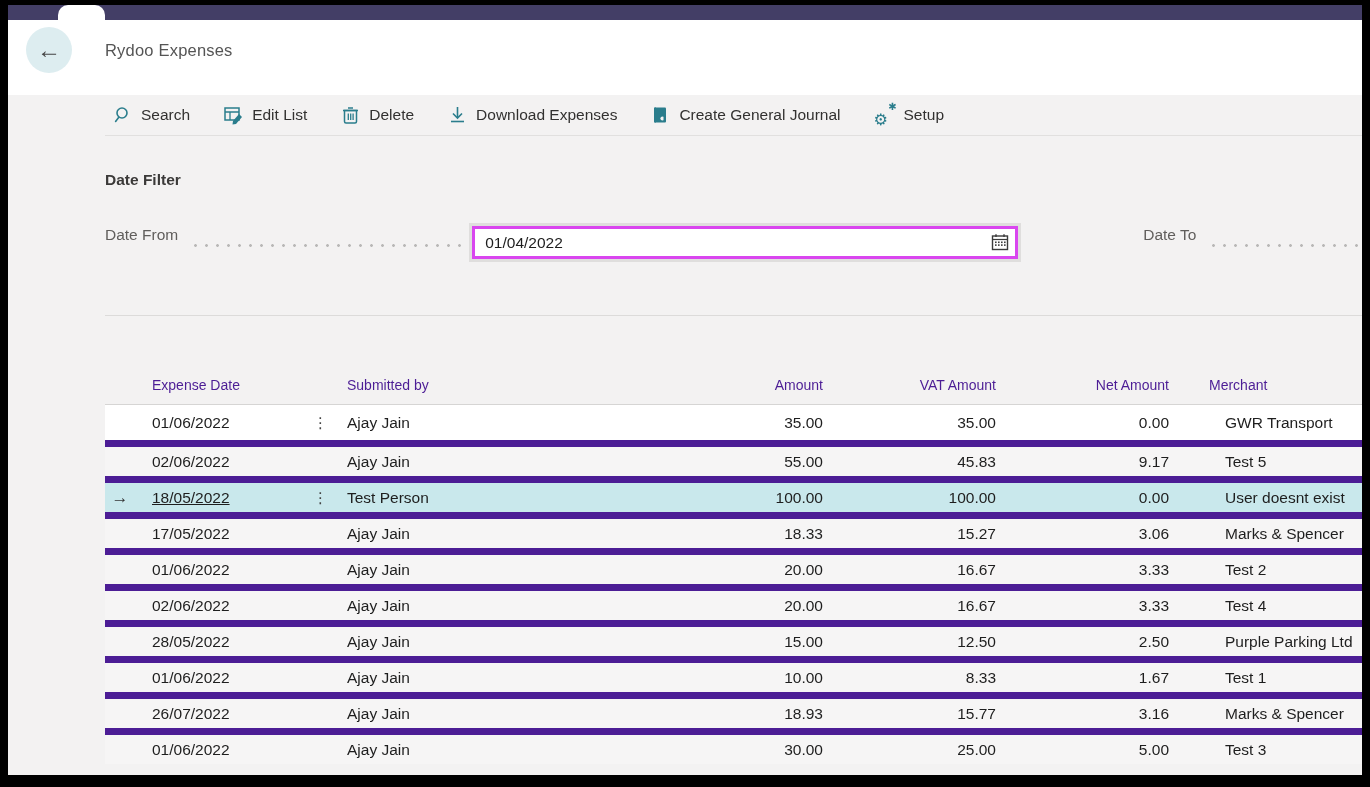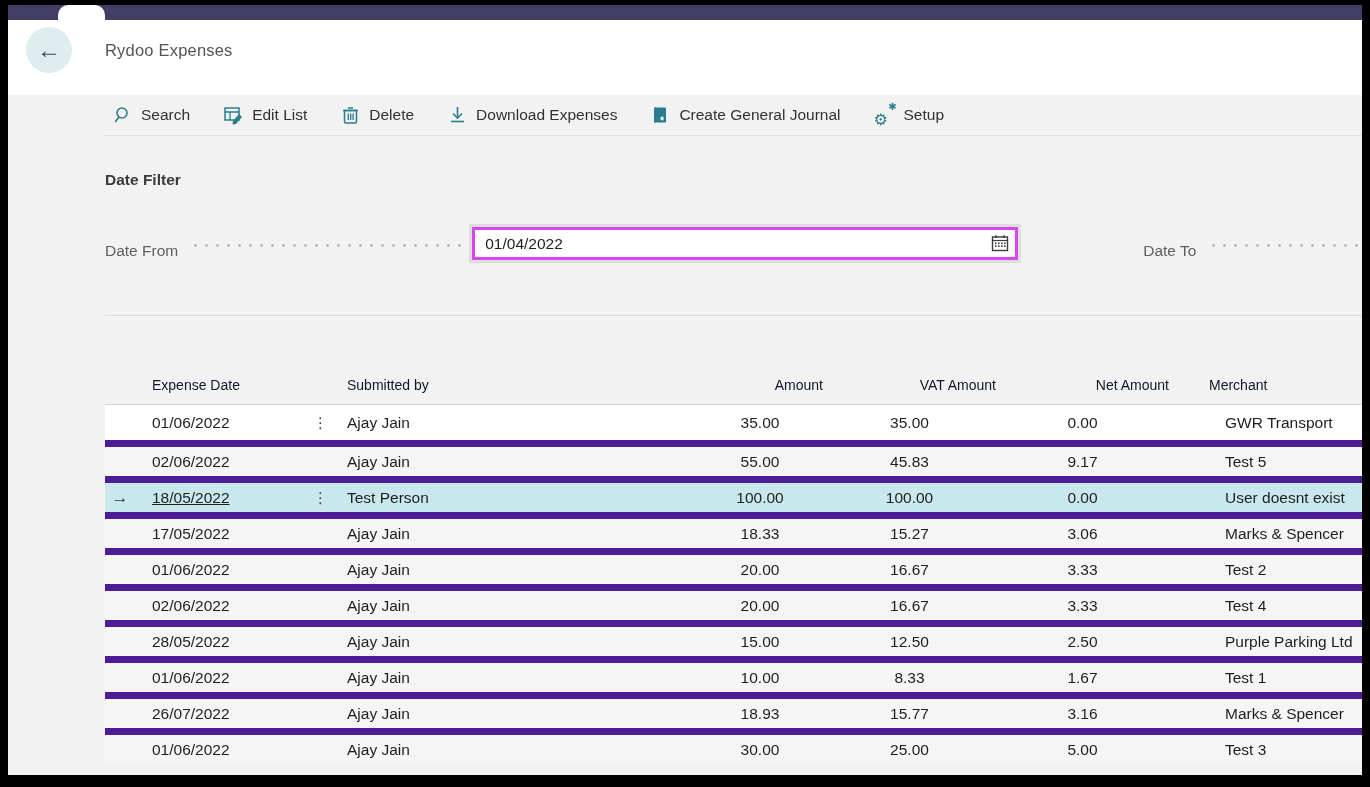--- a/index.html
+++ b/index.html
@@ -25,51 +25,51 @@
   .tb-item .lbl { font-size:15.5px; color:#323130; }
   .tb-ico { display:inline-flex; width:19px; height:19px; align-items:center; justify-content:center; color:#2a7d8c; }
   .tb-ico svg { display:block; }
   .gearwrap { position:relative; width:20px; height:20px; font-family:"DejaVu Sans",sans-serif; }
   .gearwrap .g1 { position:absolute; left:-1px; bottom:-4px; font-size:16px; color:#2a7d8c; }
   .gearwrap .g2 { position:absolute; right:-2px; top:-4px; font-size:10px; color:#2a7d8c; }
   .toolbar-divider { position:absolute; left:97px; right:0; top:130px; height:1px; background:#e1e0df; }
 
   
   .filter-title { position:absolute; left:97px; top:166px; font-size:15.5px; font-weight:bold; color:#3b3a39; }
-  .filter-row { position:absolute; left:97px; right:0; top:221px; height:34px; display:flex; align-items:flex-end; }
+  .filter-row { position:absolute; left:97px; right:0; top:221px; height:34px; display:flex; align-items:flex-start; }
   .f-label { font-size:15.5px; color:#605e5c; white-space:nowrap; }
   .lead { height:3px; align-self:center; margin-top:4px;
           background-image:radial-gradient(circle, #b9b8b7 1.3px, transparent 1.5px);
           background-size:11px 3px; background-repeat:repeat-x; }
   .lead1 { width:272px; margin-left:12px; margin-right:10px; }
   .lead2 { flex:1; margin-left:12px; }
   .date-input-wrap { position:relative; width:546px; height:33px; }
   .date-input-wrap input { width:100%; height:100%; border:3px solid #d946ef; outline:3px solid #dfdedd; background:#fff; font-family:inherit; font-size:15.5px; color:#1e1e1e; padding:0 36px 0 10px; }
   .cal-ico { position:absolute; right:9px; top:7px; width:18px; height:18px; color:#3b3b3b; cursor:pointer; }
   .gap-dateto { width:125px; }
 
   
   .grid { position:absolute; left:97px; top:310px; right:0; }
   .thead { border-top:1px solid #dcdbda; height:89px; display:grid; grid-template-columns:30px 162px 48px 352px 126px 173px 173px 1fr; align-items:end; }
-  .th { font-size:14px; color:#0f172a; padding-bottom:9px; line-height:1.35; }
+  .th { font-size:14px; color:#4c1d95; padding-bottom:9px; line-height:1.35; }
   .th.date { padding-left:17px; border-right:0; }
   .th.sub { padding-left:2px; }
   .th.num { text-align:right; }
   .th.merch { padding-left:40px; }
   .trow { height:36px; display:grid; grid-template-columns:30px 162px 48px 352px 126px 173px 173px 1fr; align-items:center; background:#f6f5f5; border-top:7px solid #4c1d95; cursor:pointer; }
   .trow:first-of-type { border-top:1px solid #d6d5d4; }
   .trow.white { background:#ffffff; }
   .trow.selected { background:#c9e8ec; }
   .td { font-size:15.5px; color:#1e1e1e; white-space:nowrap; overflow:hidden; }
   .td.sel { text-align:center; font-size:17px; color:#333; overflow:visible; }
   .td.date { padding-left:17px; }
   .trow.selected .td.date span { text-decoration:underline; }
   .td.menu { text-align:center; font-size:15px; color:#444; letter-spacing:1px; }
   .td.sub { padding-left:2px; }
-  .td.num { text-align:center; }
+  .td.num { text-align:right; }
   .td.merch { padding-left:56px; }
 </style>
 </head>
 <body>
 
 <div class="screen">
   <div class="content">
 
     <div class="topbar">
       <div class="topbar-notch"></div>

